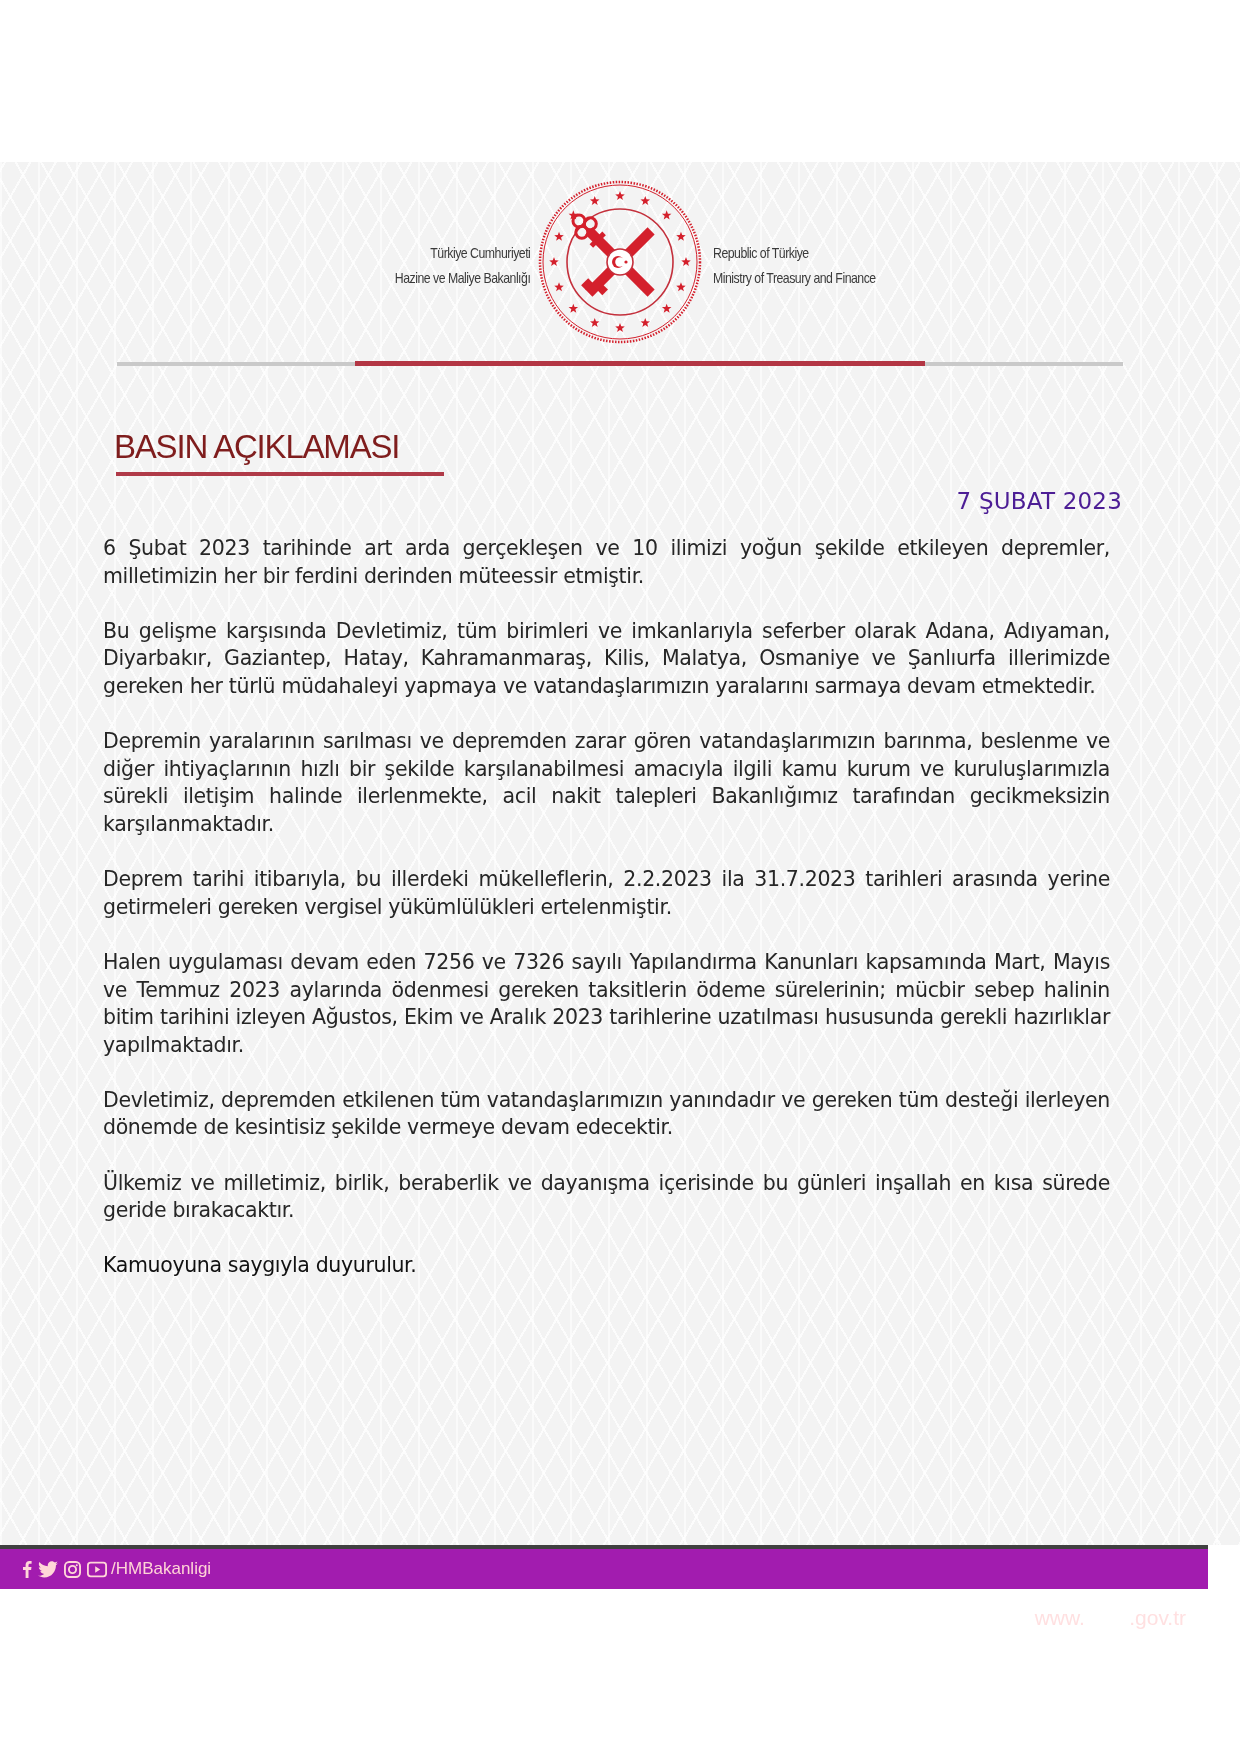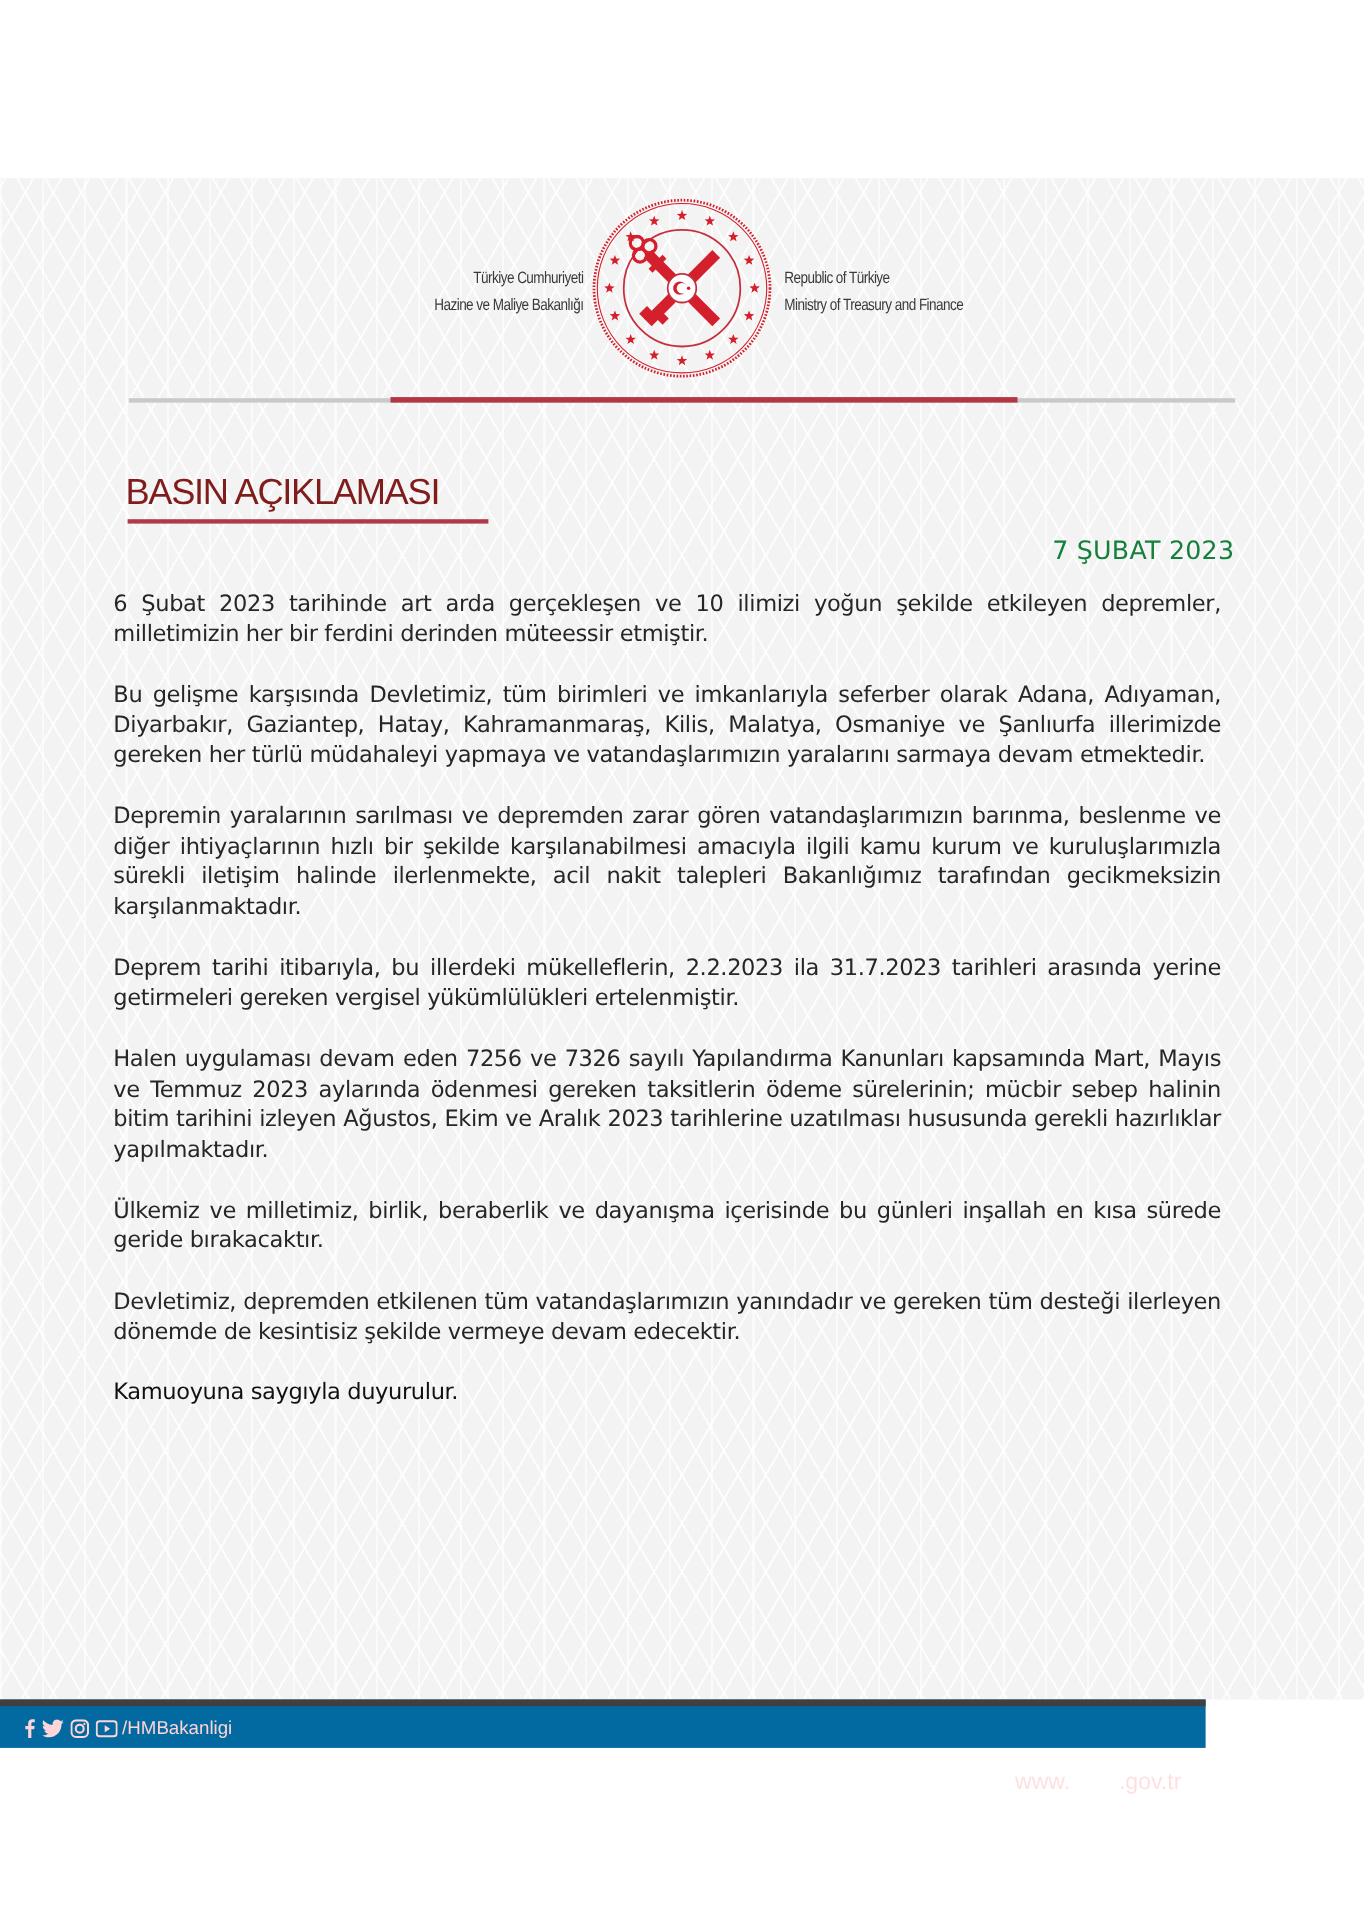--- a/index.html
+++ b/index.html
@@ -30,32 +30,32 @@
     .divider-grey { position: absolute; top: 362px; left: 117px; width: 1006px; height: 4px; background: #c9c9c9; }
     .divider-red  { position: absolute; top: 361px; left: 355px; width: 570px; height: 5px; background: #b33644; }
     .title {
       position: absolute; left: 114px; top: 428px; margin: 0;
       font-family: "Liberation Sans", sans-serif; font-weight: normal; font-size: 33px;
       color: #7f1d1d; letter-spacing: -1.2px;
     }
     .title-underline { position: absolute; left: 116px; top: 472px; width: 328px; height: 4px; background: #b03a48; }
     .date {
       position: absolute; right: 118px; top: 488px;
-      font-family: "DejaVu Sans", sans-serif; font-size: 23px; color: #15803d; letter-spacing: 0.2px;
+      font-family: "DejaVu Sans", sans-serif; font-size: 23px; color: #4c1d95; letter-spacing: 0.2px;
     }
     .body {
       position: absolute; left: 103px; top: 535px; width: 1007px;
       font-family: "DejaVu Sans", sans-serif; font-size: 20.5px; line-height: 27.6px;
       color: #262626; letter-spacing: -0.35px;
     }
     .body p { margin: 0 0 27.6px 0; text-align: justify; }
     .body p.closing { font-weight: normal; color: #111; margin-top: 0; }
     .footer {
-      position: absolute; left: 0; top: 1545px; width: 1096px; height: 44px;
-      background: #0369a1; border-top: 6px solid #404040; box-sizing: border-box;
+      position: absolute; left: 0; top: 1545px; width: 1208px; height: 44px;
+      background: #a21caf; border-top: 4px solid #404040; box-sizing: border-box;
     }
     .social { position: absolute; left: 22px; top: 10px; display: flex; align-items: center; gap: 6px; color: #ffd6d8; }
     .social .ico { display: inline-flex; align-items: center; justify-content: center; }
     .social-handle { font-family: "Liberation Sans", sans-serif; font-size: 17px; color: #ffd4d6; margin-left: -2px; }
     .website { position: absolute; right: 22px; top: 9px; font-family: "Liberation Sans", sans-serif; font-size: 21px; color: #ffe0e1; margin-top: 48px; }
     .website b { color: #ffffff; }
   </style>
 </head>
 <body>
 
@@ -118,22 +118,22 @@
 <div class="title-underline"></div>
 
 <div class="date">7 ŞUBAT 2023</div>
 
 <div class="body">
   <p>6 Şubat 2023 tarihinde art arda gerçekleşen ve 10 ilimizi yoğun şekilde etkileyen depremler, milletimizin her bir ferdini derinden müteessir etmiştir.</p>
   <p>Bu gelişme karşısında Devletimiz, tüm birimleri ve imkanlarıyla seferber olarak Adana, Adıyaman, Diyarbakır, Gaziantep, Hatay, Kahramanmaraş, Kilis, Malatya, Osmaniye ve Şanlıurfa illerimizde gereken her türlü müdahaleyi yapmaya ve vatandaşlarımızın yaralarını sarmaya devam etmektedir.</p>
   <p>Depremin yaralarının sarılması ve depremden zarar gören vatandaşlarımızın barınma, beslenme ve diğer ihtiyaçlarının hızlı bir şekilde karşılanabilmesi amacıyla ilgili kamu kurum ve kuruluşlarımızla sürekli iletişim halinde ilerlenmekte, acil nakit talepleri Bakanlığımız tarafından gecikmeksizin karşılanmaktadır.</p>
   <p>Deprem tarihi itibarıyla, bu illerdeki mükelleflerin, 2.2.2023 ila 31.7.2023 tarihleri arasında yerine getirmeleri gereken vergisel yükümlülükleri ertelenmiştir.</p>
   <p>Halen uygulaması devam eden 7256 ve 7326 sayılı Yapılandırma Kanunları kapsamında Mart, Mayıs ve Temmuz 2023 aylarında ödenmesi gereken taksitlerin ödeme sürelerinin; mücbir sebep halinin bitim tarihini izleyen Ağustos, Ekim ve Aralık 2023 tarihlerine uzatılması hususunda gerekli hazırlıklar yapılmaktadır.</p>
+  <p>Devletimiz, depremden etkilenen tüm vatandaşlarımızın yanındadır ve gereken tüm desteği ilerleyen dönemde de kesintisiz şekilde vermeye devam edecektir.</p>
   <p>Ülkemiz ve milletimiz, birlik, beraberlik ve dayanışma içerisinde bu günleri inşallah en kısa sürede geride bırakacaktır.</p>
-  <p>Devletimiz, depremden etkilenen tüm vatandaşlarımızın yanındadır ve gereken tüm desteği ilerleyen dönemde de kesintisiz şekilde vermeye devam edecektir.</p>
   <p class="closing">Kamuoyuna saygıyla duyurulur.</p>
 </div>
 
 <div class="footer">
   <div class="social">
     <span class="ico">
       <svg width="10" height="18" viewBox="0 0 10 18">
           <path d="M6.5 18V10h2.6l.4-3H6.5V5.2c0-.9.3-1.5 1.5-1.5H9.6V1.1C9.3 1 8.4 1 7.4 1 5.2 1 3.6 2.3 3.6 4.8V7H1v3h2.6v8z" fill="#ffd6d8"></path>
         </svg>
     </span>

